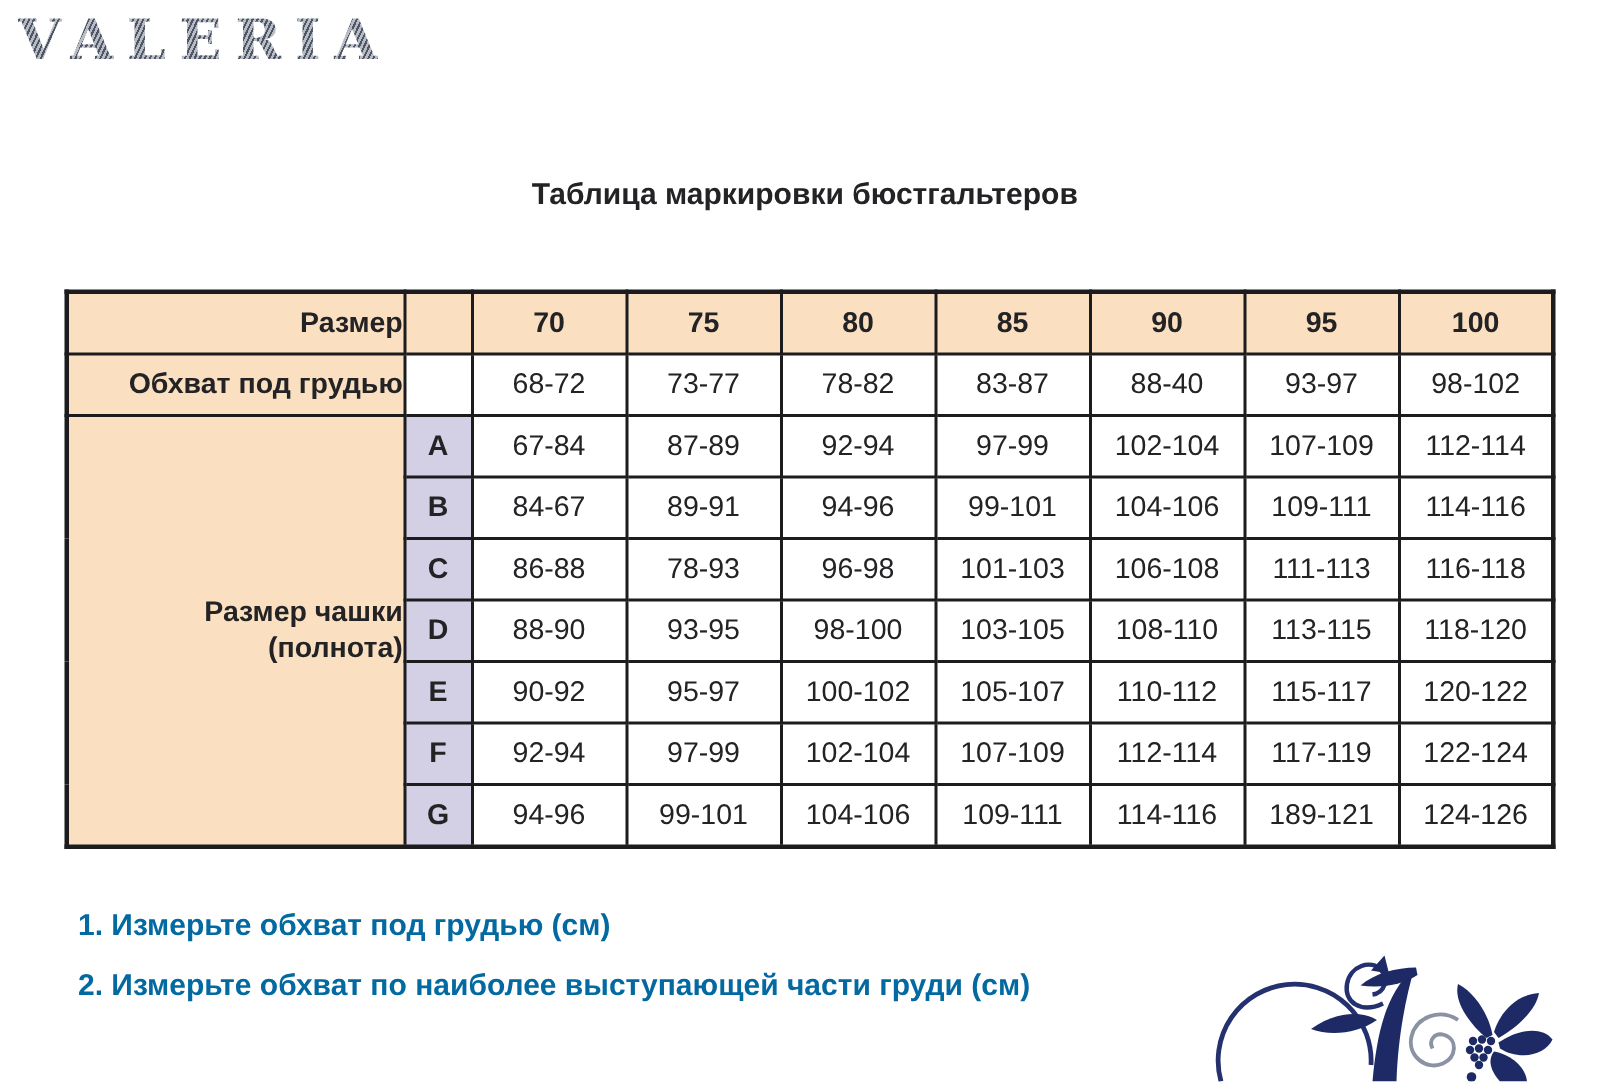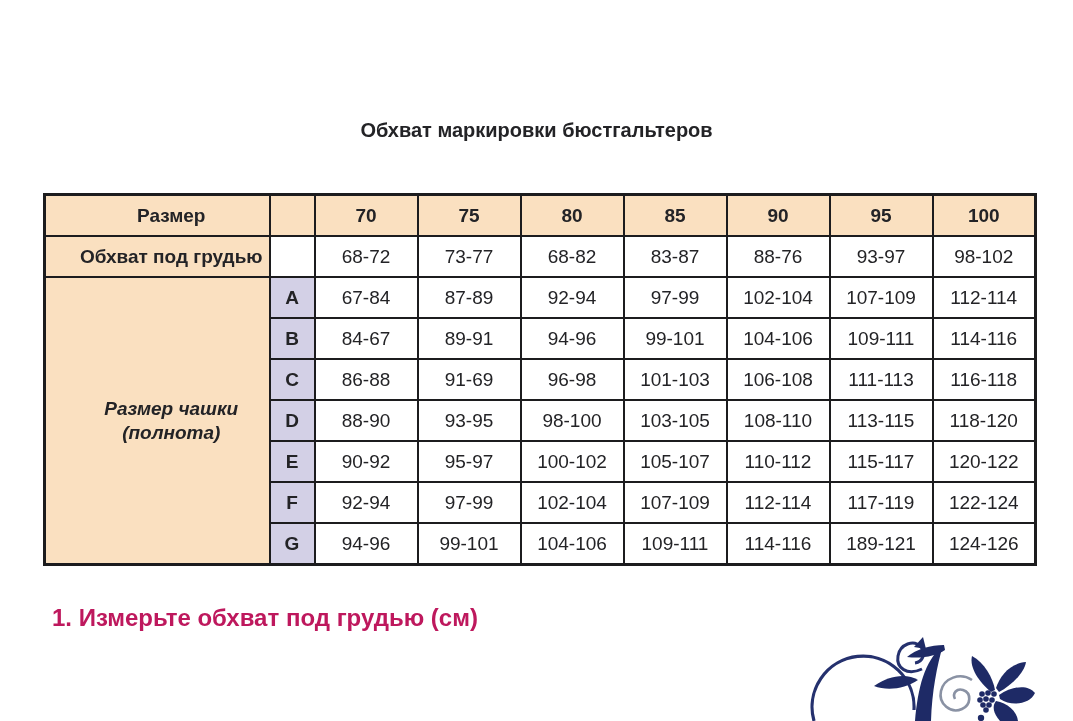--- a/index.html
+++ b/index.html
@@ -28,41 +28,42 @@
   table.size-table {
     position:absolute; left:43px; top:193px; width:994px;
     border-collapse:collapse; table-layout:fixed;
     border:3px solid #1c1c1e;
   }
   .size-table td {
     border:2px solid #1c1c1e; height:39px; padding:0;
     font-size:19px; color:#232326; text-align:center; vertical-align:middle;
     background:#ffffff;
   }
-  .size-table td.c-label { text-align:center; padding-left:28px; }
+  .size-table td.c-label { text-align:right; padding-left:28px; }
   .size-table td.bold { font-weight:700; }
   .size-table td.bg-peach { background:#fae0c0; }
   .size-table td.bg-lav { background:#d3d0e6; }
-  .size-table td.cup-label { white-space:pre-line; line-height:1.25;font-style:italic; }
+  .size-table td.cup-label { white-space:pre-line; line-height:1.25; }
 
   .instructions { position:absolute; left:52px; top:605px; }
   .instructions p {
-    margin:0 0 15px 0; font-size:24px; line-height:25px;
-    font-weight:700; color:#be185d;
+    margin:0 0 15px 0; font-size:20px; line-height:25px;
+    font-weight:700; color:#0369a1;
   }
 
   .ornament { position:absolute; left:810px; top:636px; width:240px; height:85px; }
 </style>
 </head>
 <body>
 
 <div class="page">
 
-
-  <h1 class="title">Обхват маркировки бюстгальтеров</h1>
+  <div class="logo">VALERIA</div>
+
+  <h1 class="title">Таблица маркировки бюстгальтеров</h1>
 
   <table class="size-table">
     <colgroup>
       <col style="width:225px">
         <col style="width:45px">
       <col>
         <col>
         <col>
         <col>
         <col>
@@ -79,23 +80,23 @@
         <td class="bold bg-peach">85</td>
         <td class="bold bg-peach">90</td>
         <td class="bold bg-peach">95</td>
         <td class="bold bg-peach">100</td>
       </tr>
       <tr>
         <td class="c-label bold bg-peach">Обхват под грудью</td>
         <td></td>
         <td>68-72</td>
         <td>73-77</td>
-        <td>68-82</td>
+        <td>78-82</td>
         <td>83-87</td>
-        <td>88-76</td>
+        <td>88-40</td>
         <td>93-97</td>
         <td>98-102</td>
       </tr>
       <tr>
         <td class="c-label bold bg-peach cup-label" rowspan="7">Размер чашки
 (полнота)</td>
         <td class="bold bg-lav">A</td>
         <td>67-84</td>
         <td>87-89</td>
         <td>92-94</td>
@@ -110,21 +111,21 @@
         <td>89-91</td>
         <td>94-96</td>
         <td>99-101</td>
         <td>104-106</td>
         <td>109-111</td>
         <td>114-116</td>
       </tr>
       <tr>
         <td class="bold bg-lav">C</td>
         <td>86-88</td>
-        <td>91-69</td>
+        <td>78-93</td>
         <td>96-98</td>
         <td>101-103</td>
         <td>106-108</td>
         <td>111-113</td>
         <td>116-118</td>
       </tr>
       <tr>
         <td class="bold bg-lav">D</td>
         <td>88-90</td>
         <td>93-95</td>
@@ -162,20 +163,21 @@
         <td>109-111</td>
         <td>114-116</td>
         <td>189-121</td>
         <td>124-126</td>
       </tr>
     </tbody>
   </table>
 
   <div class="instructions">
     <p>1. Измерьте обхват под грудью (см)</p>
+    <p>2. Измерьте обхват по наиболее выступающей части груди (см)</p>
   </div>
 
   <svg class="ornament" viewBox="0 0 240 85" aria-hidden="true">
 
     <g>
       <path d="M4,85 A51,51 0 1 1 104,74" fill="none" stroke="#25316e" stroke-width="3.2"></path>
     </g>
 
     <g>
       <path d="M112,33 C97,40 86,32 88,20 C90,8 104,3 111,11 C116,17 113,26 105,27" fill="none" stroke="#25316e" stroke-width="3"></path>

